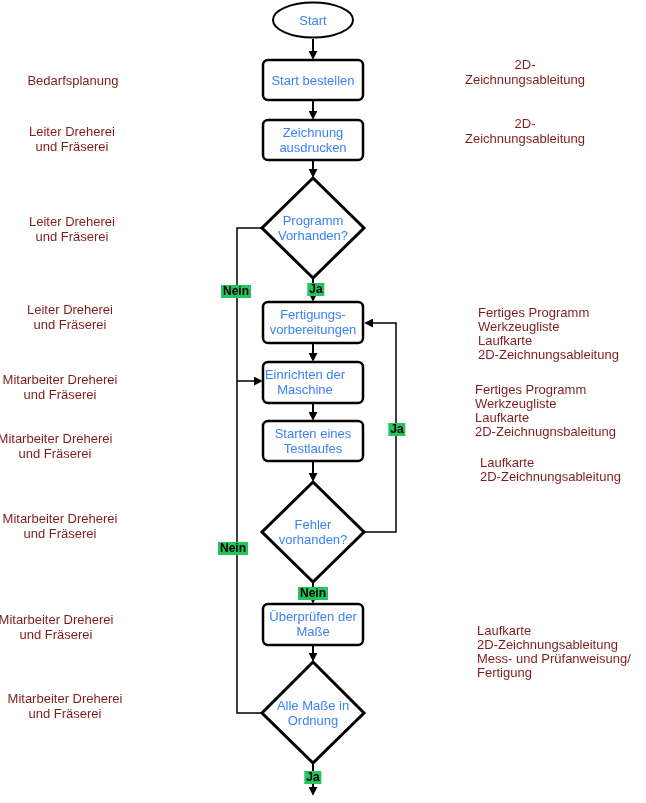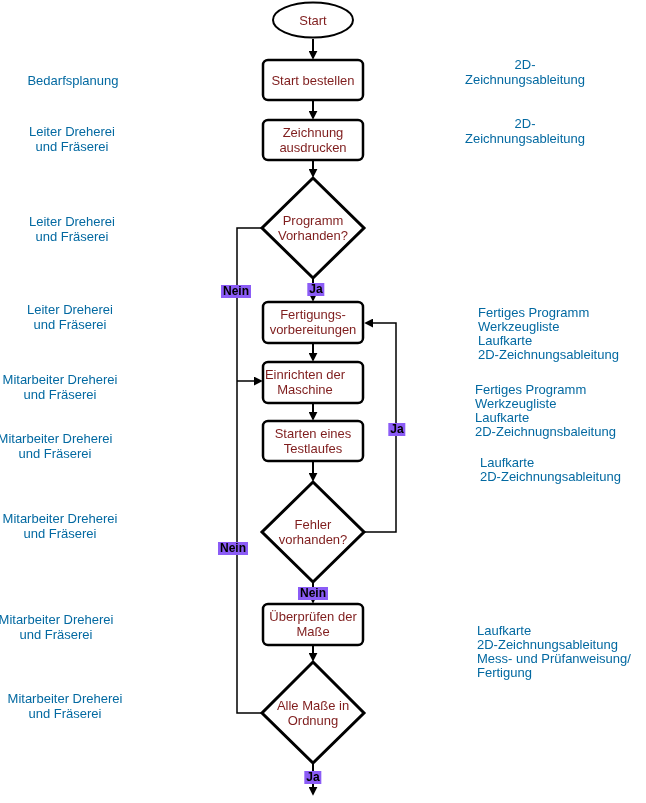--- a/index.html
+++ b/index.html
@@ -20,40 +20,40 @@
     position: absolute;
     left: 0;
     top: 0;
   }
   .node-label {
     position: absolute;
     text-align: center;
     white-space: pre-line;
     font-size: 13px;
     line-height: 15px;
-    color: #7f1d1d;
+    color: #3b82f6;
   }
   .edge-label {
     position: absolute;
     font-size: 12px;
     line-height: 13px;
     font-weight: bold;
-    background: #8b5cf6;
+    background: #22c55e;
     padding: 0 2px;
     transform: translateX(-50%);
     color: #000;
     text-align: center;
     white-space: nowrap;
   }
   .side-label {
     position: absolute;
     font-size: 13px;
     line-height: 15px;
     white-space: pre-line;
-    color: #0369a1;
+    color: #7f1d1d;
   }
   .side-label.center {
     text-align: center;
   }
   .side-label.rblock {
     line-height: 14px;
     margin-top: 26px;
   }
 </style>
 </head>

